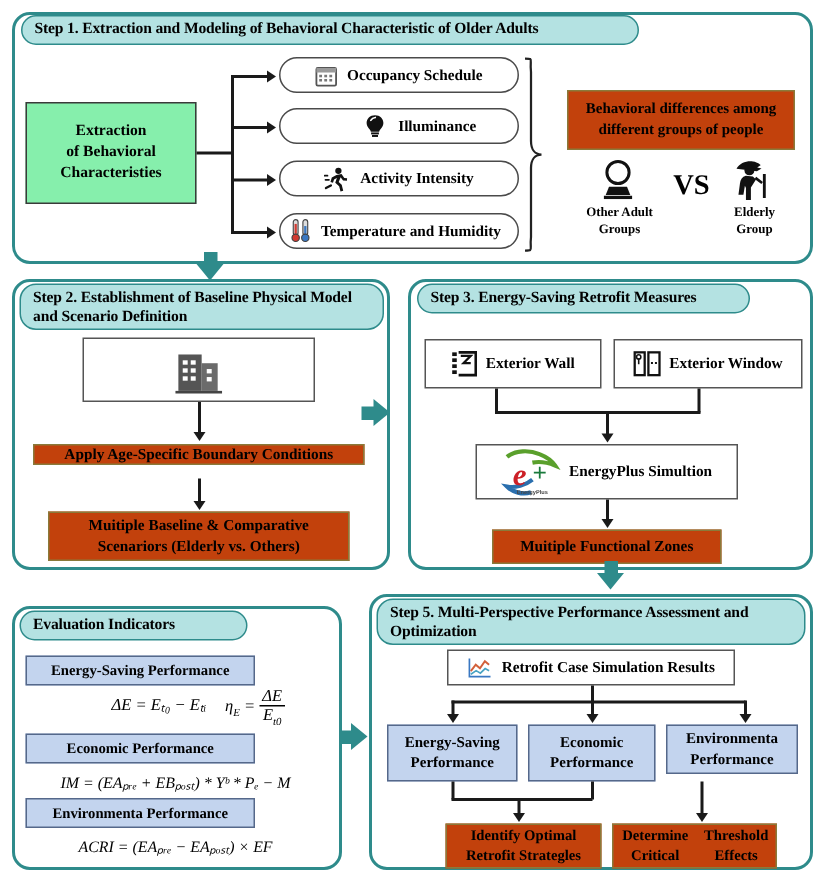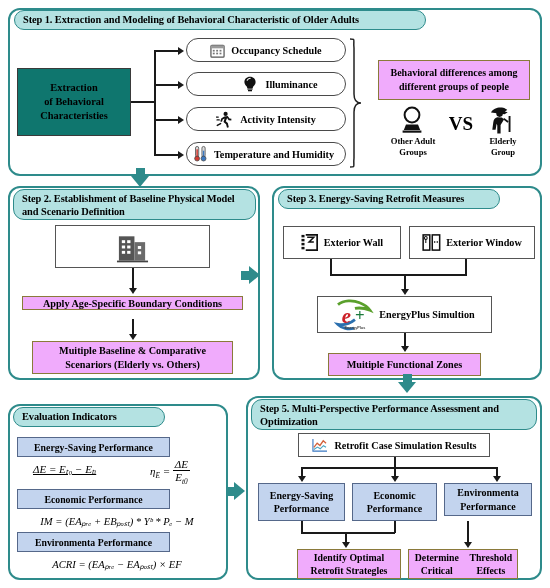--- a/index.html
+++ b/index.html
@@ -8,23 +8,23 @@
 
   
   .panel{position:absolute;border:2px solid #2e8b8b;border-radius:12px;background:#fff;box-sizing:border-box;}
   .panel-title{position:absolute;background:#b4e2e2;border:1.5px solid #2e8b8b;
       border-radius:11px;box-sizing:border-box;font-weight:bold;font-size:10.4px;
       line-height:12.6px;padding:3px 9px 3px 8px;color:#000;letter-spacing:-0.1px;}
 
   
   .box{position:absolute;box-sizing:border-box;display:flex;align-items:center;
        justify-content:center;text-align:center;font-weight:bold;color:#000;}
-  .bx-white{background:#0f766e;border:1.6px solid #3a3a3a;align-items:center;}
+  .bx-white{background:#86efac;border:1.6px solid #3a3a3a;align-items:center;}
   .bx-white-thin{background:#fff;border:1.2px solid #555;}
-  .bx-yellow{background:#f0abfc;border:1.3px solid #8a7a3a;}
+  .bx-yellow{background:#c2410c;border:1.3px solid #8a7a3a;}
   .bx-blue{background:#c3d4ee;border:1.3px solid #55688a;}
   .bx-round{background:#fff;border:1.5px solid #4a4a4a;border-radius:13px;}
 
   
   .ln{position:absolute;background:#1a1a1a;}
   .ln-h{height:1.6px;}
   .ln-v{width:1.6px;}
   .ar-d{position:absolute;width:0;height:0;border-left:4.2px solid transparent;
         border-right:4.2px solid transparent;border-top:6.5px solid #1a1a1a;}
   .ar-r{position:absolute;width:0;height:0;border-top:4.2px solid transparent;
@@ -271,21 +271,21 @@
     <div class="head"></div>
 </div>
 
 <div class="panel" style="left:8px;top:404px;width:220px;height:176px;"></div>
 <div class="panel-title" style="left:13px;top:407px;width:152px;height:20px;">Evaluation Indicators</div>
 
 <div class="box bx-blue" style="left:17px;top:437px;width:153px;height:20px;font-size:9.8px;">
     <span>Energy-Saving Performance</span>
   </div>
 
-<div class="eq" style="left:33px;top:461px;width:110px;font-size:11px;text-decoration:underline;">
+<div class="eq" style="left:51px;top:461px;width:110px;font-size:11px;text-align:center;">
   <span>ΔE = Eₜ₀ − Eₜᵢ</span>
 </div>
 <div class="eq" style="left:150px;top:458px;width:74px;font-size:11px;">
   <span style="display:inline-block;vertical-align:middle;">η<sub>E</sub>&nbsp;=</span>
   <span style="display:inline-block;vertical-align:middle;text-align:center;">
     <span style="display:block;border-bottom:1.2px solid #000;padding:0 2px;">ΔE</span>
     <span style="display:block;padding:0 2px;">E<sub>t0</sub></span>
   </span>
 </div>
 

